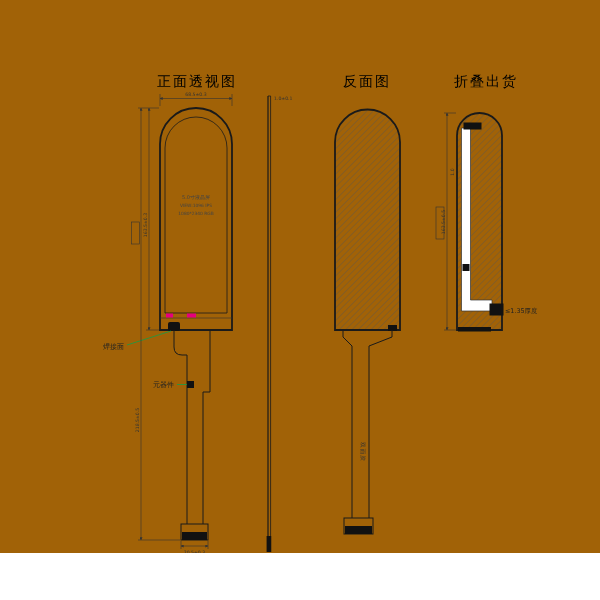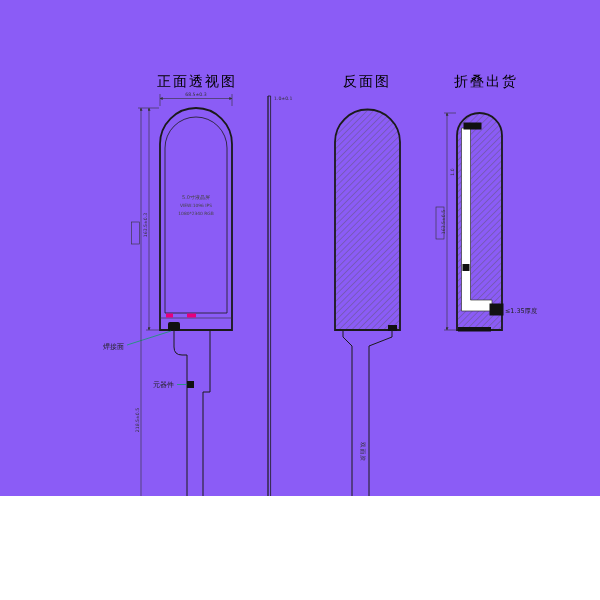--- a/index.html
+++ b/index.html
@@ -1,16 +1,16 @@
 <!DOCTYPE html>
 <html><head>
 <meta charset="utf-8">
 <style>
   html,body{margin:0;padding:0;background:#ffffff;}
-  .canvas{width:600px;height:496px;position:relative;background:#8b5cf6;overflow:hidden;}
+  .canvas{width:600px;height:553px;position:relative;background:#a16207;overflow:hidden;}
   svg{display:block;}
   text{font-family:"DejaVu Sans","Liberation Sans",sans-serif;fill:#222;}
   .view-title{font-family:"DejaVu Serif","Liberation Serif",serif;font-size:14px;fill:#000;letter-spacing:2px;}
   .dim{font-size:4.6px;fill:#333;}
   .screen-t1{font-size:5px;fill:#444;}
   .screen-t2{font-size:4.4px;fill:#444;}
   .green-label{font-size:7px;}
   .green-note{font-size:6.4px;}
   .tape-label{font-size:5.6px;fill:#333;letter-spacing:1px;}
   .outline{fill:none;stroke:#1a1a1a;}

